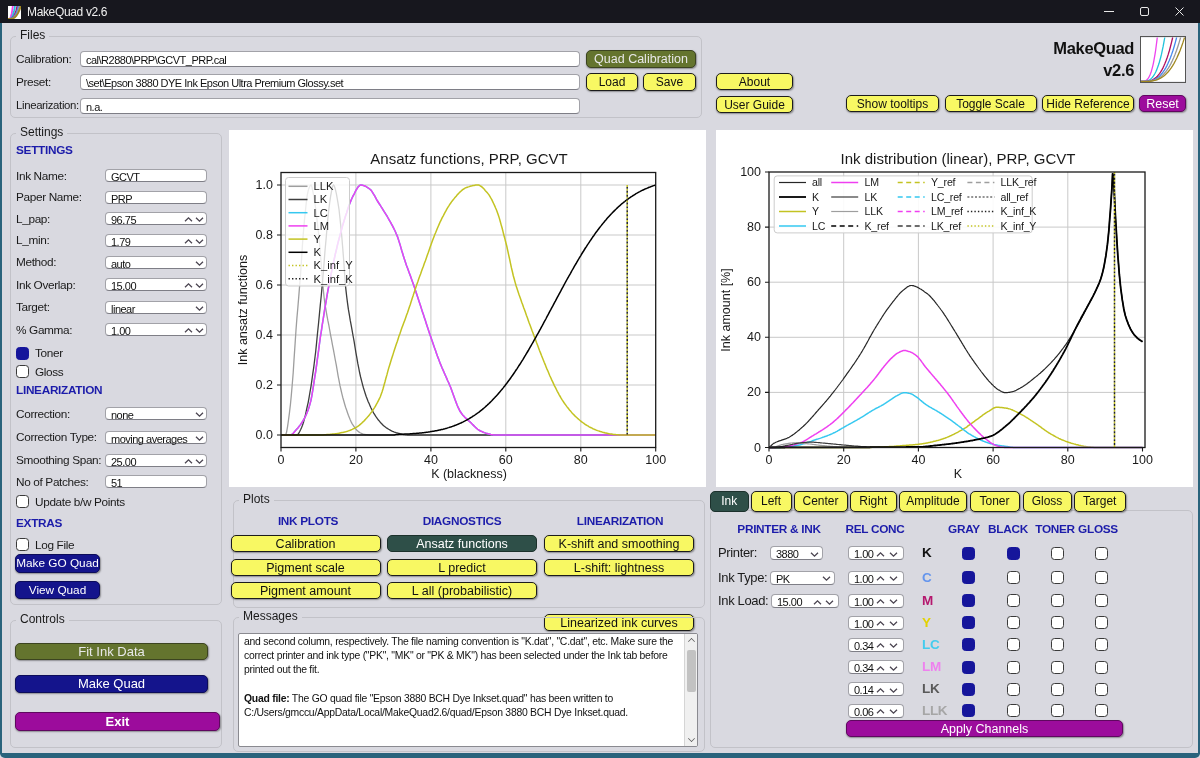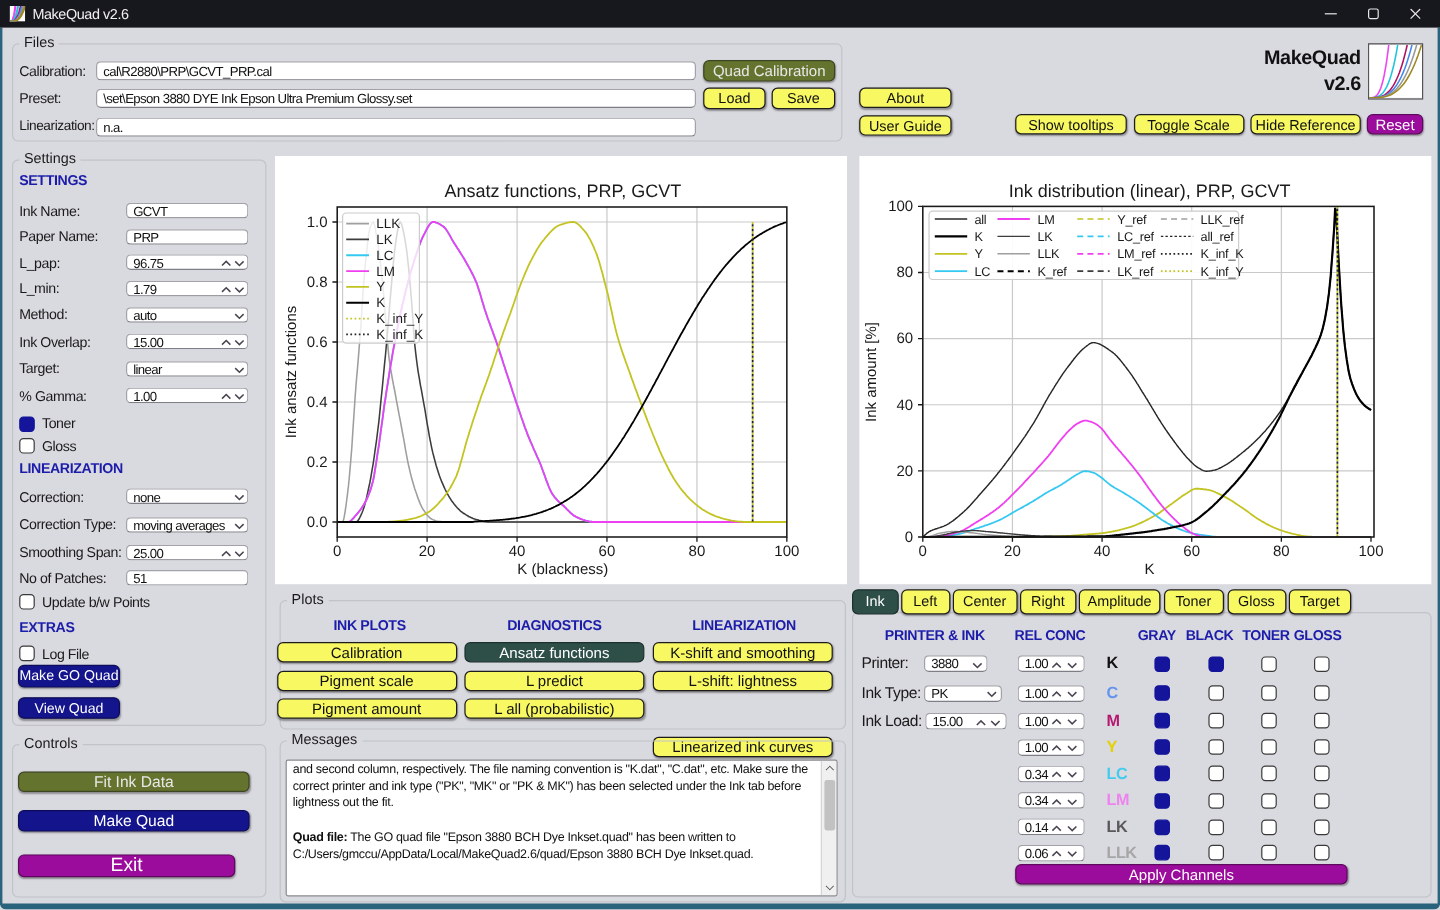--- a/index.html
+++ b/index.html
@@ -176,21 +176,21 @@
 <div class="lb" style="left:35px;top:493.5px;font-size:11.8px;color:#1a1a1a;">Update b/w Points</div>
 <div class="hdr" style="left:16px;top:516px;font-size:11.8px;">EXTRAS</div>
 <div class="cb" style="left:16px;top:538.0px;"></div>
 <div class="lb" style="left:35px;top:536.5px;font-size:11.8px;color:#1a1a1a;">Log File</div>
 <div class="btn nvy" style="left:15px;top:554px;width:85px;height:18.5px;line-height:17.5px;font-size:11.8px;color:#fff;">Make GO Quad</div>
 <div class="btn nvy" style="left:15px;top:581px;width:85px;height:18px;line-height:17px;font-size:11.8px;color:#fff;">View Quad</div>
 <div class="grp" style="left:10px;top:620px;width:212px;height:128px;"></div>
 <div class="grplb" style="left:16px;top:612px;">Controls</div>
 <div class="btn olv" style="left:15px;top:643px;width:193px;height:17px;line-height:16px;font-size:13px;color:#e8e8e8;">Fit Ink Data</div>
 <div class="btn nvy" style="left:15px;top:675px;width:193px;height:17.5px;line-height:16.5px;font-size:13px;color:#fff;">Make Quad</div>
-<div class="btn ppl" style="left:15px;top:712px;width:181px;height:19px;line-height:18px;font-size:16px;color:#fff;">Exit</div>
+<div class="btn ppl" style="left:15px;top:712px;width:205px;height:19px;line-height:18px;font-size:13px;color:#fff;font-weight:bold;">Exit</div>
 <div style="position:absolute;left:229px;top:130px;width:477px;height:357px;"><svg width="477" height="357" viewBox="0 0 477 357" font-family="Liberation Sans, sans-serif">
       <rect x="0" y="0" width="477" height="357" fill="#ffffff"></rect>
       <path d="M126.9 42.5V317.5M201.9 42.5V317.5M276.8 42.5V317.5M351.8 42.5V317.5M52.0 305.0H426.7M52.0 255.0H426.7M52.0 205.0H426.7M52.0 155.0H426.7M52.0 105.0H426.7M52.0 55.0H426.7" stroke="#c9c9c9" stroke-width="1" fill="none"></path>
       <path d="M52.0 305.0L52.9 305.0L53.9 305.0L54.8 305.0L55.7 305.0L56.7 304.9L57.6 302.0L58.6 296.3L59.5 290.0L60.4 283.1L61.4 274.8L62.3 265.4L63.2 255.0L64.2 242.7L65.1 228.4L66.1 213.6L67.0 200.0L67.9 188.1L68.9 177.0L69.8 166.1L70.7 154.8L71.7 142.3L72.6 128.3L73.5 114.1L74.5 101.1L75.4 90.6L76.4 81.2L77.3 72.6L78.2 65.4L79.2 60.6L80.1 57.9L81.0 55.8L82.0 55.0L82.9 56.7L83.8 61.0L84.8 66.6L85.7 72.5L86.7 78.7L87.6 86.0L88.5 94.1L89.5 102.8L90.4 111.9L91.3 122.7L92.3 134.9L93.2 147.3L94.2 158.6L95.1 167.5L96.0 174.3L97.0 180.1L97.9 185.3L98.8 190.2L99.8 195.0L100.7 200.0L101.6 205.1L102.6 210.2L103.5 215.2L104.5 220.1L105.4 225.0L106.3 230.0L107.3 235.1L108.2 240.4L109.1 245.8L110.1 250.9L111.0 255.7L112.0 260.0L112.9 263.9L113.8 267.5L114.8 271.0L115.7 274.2L116.6 277.2L117.6 280.0L118.5 282.7L119.4 285.3L120.4 287.8L121.3 290.1L122.3 292.1L123.2 293.8L124.1 295.2L125.1 296.6L126.0 297.9L126.9 299.1L127.9 300.2L128.8 301.1L129.8 301.9L130.7 302.5L131.6 303.0L132.6 303.4L133.5 303.8L134.4 304.1L135.4 304.3L136.3 304.5L137.2 304.6L138.2 304.7L139.1 304.9L140.1 304.9L141.0 305.0L141.9 305.0L142.9 305.0L143.8 305.0L144.7 305.0L145.7 305.0L146.6 305.0L147.5 305.0L148.5 305.0L149.4 305.0L150.4 305.0L151.3 305.0L152.2 305.0L153.2 305.0L154.1 305.0L155.0 305.0L156.0 305.0L156.9 305.0L157.9 305.0L158.8 305.0L159.7 305.0L160.7 305.0L161.6 305.0L162.5 305.0L163.5 305.0L164.4 305.0L165.3 305.0L166.3 305.0L167.2 305.0L168.2 305.0L169.1 305.0L170.0 305.0L171.0 305.0L171.9 305.0L172.8 305.0L173.8 305.0L174.7 305.0L175.7 305.0L176.6 305.0L177.5 305.0L178.5 305.0L179.4 305.0L180.3 305.0L181.3 305.0L182.2 305.0L183.1 305.0L184.1 305.0L185.0 305.0L186.0 305.0L186.9 305.0L187.8 305.0L188.8 305.0L189.7 305.0L190.6 305.0L191.6 305.0L192.5 305.0L193.4 305.0L194.4 305.0L195.3 305.0L196.3 305.0L197.2 305.0L198.1 305.0L199.1 305.0L200.0 305.0L200.9 305.0L201.9 305.0L202.8 305.0L203.8 305.0L204.7 305.0L205.6 305.0L206.6 305.0L207.5 305.0L208.4 305.0L209.4 305.0L210.3 305.0L211.2 305.0L212.2 305.0L213.1 305.0L214.1 305.0L215.0 305.0L215.9 305.0L216.9 305.0L217.8 305.0L218.7 305.0L219.7 305.0L220.6 305.0L221.6 305.0L222.5 305.0L223.4 305.0L224.4 305.0L225.3 305.0L226.2 305.0L227.2 305.0L228.1 305.0L229.0 305.0L230.0 305.0L230.9 305.0L231.9 305.0L232.8 305.0L233.7 305.0L234.7 305.0L235.6 305.0L236.5 305.0L237.5 305.0L238.4 305.0L239.3 305.0L240.3 305.0L241.2 305.0L242.2 305.0L243.1 305.0L244.0 305.0L245.0 305.0L245.9 305.0L246.8 305.0L247.8 305.0L248.7 305.0L249.7 305.0L250.6 305.0L251.5 305.0L252.5 305.0L253.4 305.0L254.3 305.0L255.3 305.0L256.2 305.0L257.1 305.0L258.1 305.0L259.0 305.0L260.0 305.0L260.9 305.0L261.8 305.0L262.8 305.0L263.7 305.0L264.6 305.0L265.6 305.0L266.5 305.0L267.5 305.0L268.4 305.0L269.3 305.0L270.3 305.0L271.2 305.0L272.1 305.0L273.1 305.0L274.0 305.0L274.9 305.0L275.9 305.0L276.8 305.0L277.8 305.0L278.7 305.0L279.6 305.0L280.6 305.0L281.5 305.0L282.4 305.0L283.4 305.0L284.3 305.0L285.3 305.0L286.2 305.0L287.1 305.0L288.1 305.0L289.0 305.0L289.9 305.0L290.9 305.0L291.8 305.0L292.7 305.0L293.7 305.0L294.6 305.0L295.6 305.0L296.5 305.0L297.4 305.0L298.4 305.0L299.3 305.0L300.2 305.0L301.2 305.0L302.1 305.0L303.0 305.0L304.0 305.0L304.9 305.0L305.9 305.0L306.8 305.0L307.7 305.0L308.7 305.0L309.6 305.0L310.5 305.0L311.5 305.0L312.4 305.0L313.4 305.0L314.3 305.0L315.2 305.0L316.2 305.0L317.1 305.0L318.0 305.0L319.0 305.0L319.9 305.0L320.8 305.0L321.8 305.0L322.7 305.0L323.7 305.0L324.6 305.0L325.5 305.0L326.5 305.0L327.4 305.0L328.3 305.0L329.3 305.0L330.2 305.0L331.2 305.0L332.1 305.0L333.0 305.0L334.0 305.0L334.9 305.0L335.8 305.0L336.8 305.0L337.7 305.0L338.6 305.0L339.6 305.0L340.5 305.0L341.5 305.0L342.4 305.0L343.3 305.0L344.3 305.0L345.2 305.0L346.1 305.0L347.1 305.0L348.0 305.0L348.9 305.0L349.9 305.0L350.8 305.0L351.8 305.0L352.7 305.0L353.6 305.0L354.6 305.0L355.5 305.0L356.4 305.0L357.4 305.0L358.3 305.0L359.3 305.0L360.2 305.0L361.1 305.0L362.1 305.0L363.0 305.0L363.9 305.0L364.9 305.0L365.8 305.0L366.7 305.0L367.7 305.0L368.6 305.0L369.6 305.0L370.5 305.0L371.4 305.0L372.4 305.0L373.3 305.0L374.2 305.0L375.2 305.0L376.1 305.0L377.1 305.0L378.0 305.0L378.9 305.0L379.9 305.0L380.8 305.0L381.7 305.0L382.7 305.0L383.6 305.0L384.5 305.0L385.5 305.0L386.4 305.0L387.4 305.0L388.3 305.0L389.2 305.0L390.2 305.0L391.1 305.0L392.0 305.0L393.0 305.0L393.9 305.0L394.9 305.0L395.8 305.0L396.7 305.0L397.7 305.0L398.6 305.0L399.5 305.0L400.5 305.0L401.4 305.0L402.3 305.0L403.3 305.0L404.2 305.0L405.2 305.0L406.1 305.0L407.0 305.0L408.0 305.0L408.9 305.0L409.8 305.0L410.8 305.0L411.7 305.0L412.6 305.0L413.6 305.0L414.5 305.0L415.5 305.0L416.4 305.0L417.3 305.0L418.3 305.0L419.2 305.0L420.1 305.0L421.1 305.0L422.0 305.0L423.0 305.0L423.9 305.0L424.8 305.0L425.8 305.0L426.7 305.0" stroke="#9e9e9e" stroke-width="1.3" fill="none"></path>
       <path d="M52.0 305.0L52.9 305.0L53.9 305.0L54.8 305.0L55.7 305.0L56.7 305.0L57.6 305.0L58.6 305.0L59.5 305.0L60.4 305.0L61.4 305.0L62.3 305.0L63.2 305.0L64.2 305.0L65.1 305.0L66.1 305.0L67.0 305.0L67.9 305.0L68.9 304.4L69.8 303.2L70.7 301.5L71.7 299.5L72.6 297.5L73.5 295.2L74.5 292.3L75.4 288.9L76.4 285.1L77.3 281.0L78.2 276.7L79.2 272.3L80.1 267.4L81.0 262.0L82.0 256.3L82.9 250.1L83.8 243.6L84.8 236.8L85.7 229.5L86.7 221.5L87.6 212.6L88.5 203.3L89.5 193.8L90.4 184.4L91.3 174.9L92.3 165.2L93.2 155.0L94.2 144.0L95.1 132.4L96.0 120.8L97.0 110.0L97.9 99.5L98.8 89.1L99.8 79.8L100.7 72.5L101.6 66.4L102.6 60.8L103.5 56.6L104.5 55.0L105.4 56.1L106.3 59.1L107.3 63.4L108.2 68.3L109.1 73.6L110.1 80.2L111.0 88.6L112.0 98.1L112.9 108.0L113.8 118.9L114.8 131.9L115.7 145.1L116.6 156.9L117.6 165.7L118.5 172.9L119.4 179.4L120.4 185.2L121.3 190.7L122.3 195.8L123.2 200.9L124.1 206.0L125.1 211.4L126.0 217.0L126.9 222.6L127.9 228.1L128.8 233.4L129.8 238.4L130.7 243.0L131.6 247.0L132.6 250.8L133.5 254.3L134.4 257.7L135.4 260.9L136.3 263.8L137.2 266.5L138.2 269.1L139.1 271.4L140.1 273.6L141.0 275.7L141.9 277.7L142.9 279.6L143.8 281.4L144.7 283.1L145.7 284.7L146.6 286.1L147.5 287.5L148.5 288.8L149.4 290.0L150.4 291.2L151.3 292.3L152.2 293.3L153.2 294.3L154.1 295.2L155.0 296.1L156.0 296.8L156.9 297.5L157.9 298.1L158.8 298.7L159.7 299.3L160.7 299.8L161.6 300.4L162.5 300.8L163.5 301.3L164.4 301.7L165.3 302.1L166.3 302.4L167.2 302.7L168.2 303.0L169.1 303.2L170.0 303.5L171.0 303.7L171.9 304.0L172.8 304.2L173.8 304.4L174.7 304.5L175.7 304.7L176.6 304.8L177.5 304.9L178.5 305.0L179.4 305.0L180.3 305.0L181.3 305.0L182.2 305.0L183.1 305.0L184.1 305.0L185.0 305.0L186.0 305.0L186.9 305.0L187.8 305.0L188.8 305.0L189.7 305.0L190.6 305.0L191.6 305.0L192.5 305.0L193.4 305.0L194.4 305.0L195.3 305.0L196.3 305.0L197.2 305.0L198.1 305.0L199.1 305.0L200.0 305.0L200.9 305.0L201.9 305.0L202.8 305.0L203.8 305.0L204.7 305.0L205.6 305.0L206.6 305.0L207.5 305.0L208.4 305.0L209.4 305.0L210.3 305.0L211.2 305.0L212.2 305.0L213.1 305.0L214.1 305.0L215.0 305.0L215.9 305.0L216.9 305.0L217.8 305.0L218.7 305.0L219.7 305.0L220.6 305.0L221.6 305.0L222.5 305.0L223.4 305.0L224.4 305.0L225.3 305.0L226.2 305.0L227.2 305.0L228.1 305.0L229.0 305.0L230.0 305.0L230.9 305.0L231.9 305.0L232.8 305.0L233.7 305.0L234.7 305.0L235.6 305.0L236.5 305.0L237.5 305.0L238.4 305.0L239.3 305.0L240.3 305.0L241.2 305.0L242.2 305.0L243.1 305.0L244.0 305.0L245.0 305.0L245.9 305.0L246.8 305.0L247.8 305.0L248.7 305.0L249.7 305.0L250.6 305.0L251.5 305.0L252.5 305.0L253.4 305.0L254.3 305.0L255.3 305.0L256.2 305.0L257.1 305.0L258.1 305.0L259.0 305.0L260.0 305.0L260.9 305.0L261.8 305.0L262.8 305.0L263.7 305.0L264.6 305.0L265.6 305.0L266.5 305.0L267.5 305.0L268.4 305.0L269.3 305.0L270.3 305.0L271.2 305.0L272.1 305.0L273.1 305.0L274.0 305.0L274.9 305.0L275.9 305.0L276.8 305.0L277.8 305.0L278.7 305.0L279.6 305.0L280.6 305.0L281.5 305.0L282.4 305.0L283.4 305.0L284.3 305.0L285.3 305.0L286.2 305.0L287.1 305.0L288.1 305.0L289.0 305.0L289.9 305.0L290.9 305.0L291.8 305.0L292.7 305.0L293.7 305.0L294.6 305.0L295.6 305.0L296.5 305.0L297.4 305.0L298.4 305.0L299.3 305.0L300.2 305.0L301.2 305.0L302.1 305.0L303.0 305.0L304.0 305.0L304.9 305.0L305.9 305.0L306.8 305.0L307.7 305.0L308.7 305.0L309.6 305.0L310.5 305.0L311.5 305.0L312.4 305.0L313.4 305.0L314.3 305.0L315.2 305.0L316.2 305.0L317.1 305.0L318.0 305.0L319.0 305.0L319.9 305.0L320.8 305.0L321.8 305.0L322.7 305.0L323.7 305.0L324.6 305.0L325.5 305.0L326.5 305.0L327.4 305.0L328.3 305.0L329.3 305.0L330.2 305.0L331.2 305.0L332.1 305.0L333.0 305.0L334.0 305.0L334.9 305.0L335.8 305.0L336.8 305.0L337.7 305.0L338.6 305.0L339.6 305.0L340.5 305.0L341.5 305.0L342.4 305.0L343.3 305.0L344.3 305.0L345.2 305.0L346.1 305.0L347.1 305.0L348.0 305.0L348.9 305.0L349.9 305.0L350.8 305.0L351.8 305.0L352.7 305.0L353.6 305.0L354.6 305.0L355.5 305.0L356.4 305.0L357.4 305.0L358.3 305.0L359.3 305.0L360.2 305.0L361.1 305.0L362.1 305.0L363.0 305.0L363.9 305.0L364.9 305.0L365.8 305.0L366.7 305.0L367.7 305.0L368.6 305.0L369.6 305.0L370.5 305.0L371.4 305.0L372.4 305.0L373.3 305.0L374.2 305.0L375.2 305.0L376.1 305.0L377.1 305.0L378.0 305.0L378.9 305.0L379.9 305.0L380.8 305.0L381.7 305.0L382.7 305.0L383.6 305.0L384.5 305.0L385.5 305.0L386.4 305.0L387.4 305.0L388.3 305.0L389.2 305.0L390.2 305.0L391.1 305.0L392.0 305.0L393.0 305.0L393.9 305.0L394.9 305.0L395.8 305.0L396.7 305.0L397.7 305.0L398.6 305.0L399.5 305.0L400.5 305.0L401.4 305.0L402.3 305.0L403.3 305.0L404.2 305.0L405.2 305.0L406.1 305.0L407.0 305.0L408.0 305.0L408.9 305.0L409.8 305.0L410.8 305.0L411.7 305.0L412.6 305.0L413.6 305.0L414.5 305.0L415.5 305.0L416.4 305.0L417.3 305.0L418.3 305.0L419.2 305.0L420.1 305.0L421.1 305.0L422.0 305.0L423.0 305.0L423.9 305.0L424.8 305.0L425.8 305.0L426.7 305.0" stroke="#3d3d3d" stroke-width="1.3" fill="none"></path>
       <path d="M52.0 305.0L52.9 305.0L53.9 305.0L54.8 305.0L55.7 305.0L56.7 305.0L57.6 305.0L58.6 305.0L59.5 305.0L60.4 305.0L61.4 305.0L62.3 304.8L63.2 304.1L64.2 303.2L65.1 302.2L66.1 301.1L67.0 300.0L67.9 299.0L68.9 297.9L69.8 296.8L70.7 295.6L71.7 294.4L72.6 293.0L73.5 291.6L74.5 290.0L75.4 288.3L76.4 286.5L77.3 284.5L78.2 282.2L79.2 279.7L80.1 277.0L81.0 273.9L82.0 270.2L82.9 265.4L83.8 259.8L84.8 253.7L85.7 247.4L86.7 241.3L87.6 234.9L88.5 228.1L89.5 221.1L90.4 214.2L91.3 207.5L92.3 201.3L93.2 195.1L94.2 189.1L95.1 183.2L96.0 177.4L97.0 171.8L97.9 166.4L98.8 161.2L99.8 156.1L100.7 151.2L101.6 146.3L102.6 141.6L103.5 137.0L104.5 132.6L105.4 128.3L106.3 124.1L107.3 120.1L108.2 116.2L109.1 112.4L110.1 108.7L111.0 105.1L112.0 101.6L112.9 98.2L113.8 94.9L114.8 91.8L115.7 88.8L116.6 85.8L117.6 82.9L118.5 80.0L119.4 77.3L120.4 74.6L121.3 72.1L122.3 69.8L123.2 67.7L124.1 65.9L125.1 64.1L126.0 62.2L126.9 60.4L127.9 58.8L128.8 57.3L129.8 56.2L130.7 55.4L131.6 55.0L132.6 55.0L133.5 55.2L134.4 55.5L135.4 55.8L136.3 56.2L137.2 56.7L138.2 57.3L139.1 57.9L140.1 58.5L141.0 59.2L141.9 60.1L142.9 61.4L143.8 62.8L144.7 64.3L145.7 65.9L146.6 67.6L147.5 69.3L148.5 71.0L149.4 72.5L150.4 74.0L151.3 75.4L152.2 76.9L153.2 78.3L154.1 79.8L155.0 81.3L156.0 82.8L156.9 84.3L157.9 85.9L158.8 87.5L159.7 89.1L160.7 90.8L161.6 92.4L162.5 94.1L163.5 95.9L164.4 97.7L165.3 99.5L166.3 101.5L167.2 103.7L168.2 105.9L169.1 108.5L170.0 111.4L171.0 114.4L171.9 117.6L172.8 120.8L173.8 124.0L174.7 127.1L175.7 130.0L176.6 132.7L177.5 135.4L178.5 138.0L179.4 140.5L180.3 143.1L181.3 145.6L182.2 148.2L183.1 150.7L184.1 153.4L185.0 156.1L186.0 158.9L186.9 161.7L187.8 164.5L188.8 167.4L189.7 170.2L190.6 173.1L191.6 176.0L192.5 178.9L193.4 181.7L194.4 184.6L195.3 187.4L196.3 190.3L197.2 193.2L198.1 196.0L199.1 198.9L200.0 201.7L200.9 204.5L201.9 207.2L202.8 209.9L203.8 212.7L204.7 215.4L205.6 218.1L206.6 220.8L207.5 223.5L208.4 226.1L209.4 228.6L210.3 231.1L211.2 233.4L212.2 235.7L213.1 238.0L214.1 240.1L215.0 242.3L215.9 244.4L216.9 246.5L217.8 248.6L218.7 250.7L219.7 252.8L220.6 255.0L221.6 257.3L222.5 259.8L223.4 262.3L224.4 264.9L225.3 267.5L226.2 270.1L227.2 272.6L228.1 275.0L229.0 277.2L230.0 279.2L230.9 281.0L231.9 282.5L232.8 283.8L233.7 284.9L234.7 286.0L235.6 287.0L236.5 287.9L237.5 288.8L238.4 289.6L239.3 290.5L240.3 291.3L241.2 292.1L242.2 293.0L243.1 294.0L244.0 294.9L245.0 295.9L245.9 296.8L246.8 297.7L247.8 298.5L248.7 299.3L249.7 299.9L250.6 300.5L251.5 301.0L252.5 301.4L253.4 301.8L254.3 302.2L255.3 302.6L256.2 302.9L257.1 303.2L258.1 303.5L259.0 303.8L260.0 304.0L260.9 304.2L261.8 304.5L262.8 304.7L263.7 304.8L264.6 305.0L265.6 305.0L266.5 305.0L267.5 305.0L268.4 305.0L269.3 305.0L270.3 305.0L271.2 305.0L272.1 305.0L273.1 305.0L274.0 305.0L274.9 305.0L275.9 305.0L276.8 305.0L277.8 305.0L278.7 305.0L279.6 305.0L280.6 305.0L281.5 305.0L282.4 305.0L283.4 305.0L284.3 305.0L285.3 305.0L286.2 305.0L287.1 305.0L288.1 305.0L289.0 305.0L289.9 305.0L290.9 305.0L291.8 305.0L292.7 305.0L293.7 305.0L294.6 305.0L295.6 305.0L296.5 305.0L297.4 305.0L298.4 305.0L299.3 305.0L300.2 305.0L301.2 305.0L302.1 305.0L303.0 305.0L304.0 305.0L304.9 305.0L305.9 305.0L306.8 305.0L307.7 305.0L308.7 305.0L309.6 305.0L310.5 305.0L311.5 305.0L312.4 305.0L313.4 305.0L314.3 305.0L315.2 305.0L316.2 305.0L317.1 305.0L318.0 305.0L319.0 305.0L319.9 305.0L320.8 305.0L321.8 305.0L322.7 305.0L323.7 305.0L324.6 305.0L325.5 305.0L326.5 305.0L327.4 305.0L328.3 305.0L329.3 305.0L330.2 305.0L331.2 305.0L332.1 305.0L333.0 305.0L334.0 305.0L334.9 305.0L335.8 305.0L336.8 305.0L337.7 305.0L338.6 305.0L339.6 305.0L340.5 305.0L341.5 305.0L342.4 305.0L343.3 305.0L344.3 305.0L345.2 305.0L346.1 305.0L347.1 305.0L348.0 305.0L348.9 305.0L349.9 305.0L350.8 305.0L351.8 305.0L352.7 305.0L353.6 305.0L354.6 305.0L355.5 305.0L356.4 305.0L357.4 305.0L358.3 305.0L359.3 305.0L360.2 305.0L361.1 305.0L362.1 305.0L363.0 305.0L363.9 305.0L364.9 305.0L365.8 305.0L366.7 305.0L367.7 305.0L368.6 305.0L369.6 305.0L370.5 305.0L371.4 305.0L372.4 305.0L373.3 305.0L374.2 305.0L375.2 305.0L376.1 305.0L377.1 305.0L378.0 305.0L378.9 305.0L379.9 305.0L380.8 305.0L381.7 305.0L382.7 305.0L383.6 305.0L384.5 305.0L385.5 305.0L386.4 305.0L387.4 305.0L388.3 305.0L389.2 305.0L390.2 305.0L391.1 305.0L392.0 305.0L393.0 305.0L393.9 305.0L394.9 305.0L395.8 305.0L396.7 305.0L397.7 305.0L398.6 305.0L399.5 305.0L400.5 305.0L401.4 305.0L402.3 305.0L403.3 305.0L404.2 305.0L405.2 305.0L406.1 305.0L407.0 305.0L408.0 305.0L408.9 305.0L409.8 305.0L410.8 305.0L411.7 305.0L412.6 305.0L413.6 305.0L414.5 305.0L415.5 305.0L416.4 305.0L417.3 305.0L418.3 305.0L419.2 305.0L420.1 305.0L421.1 305.0L422.0 305.0L423.0 305.0L423.9 305.0L424.8 305.0L425.8 305.0L426.7 305.0" stroke="#35c8f0" stroke-width="1.5" fill="none"></path>
       <path d="M52.0 305.0L52.9 305.0L53.9 305.0L54.8 305.0L55.7 305.0L56.7 305.0L57.6 305.0L58.6 305.0L59.5 305.0L60.4 305.0L61.4 305.0L62.3 304.8L63.2 304.1L64.2 303.2L65.1 302.2L66.1 301.1L67.0 300.0L67.9 299.0L68.9 297.9L69.8 296.8L70.7 295.6L71.7 294.4L72.6 293.0L73.5 291.6L74.5 290.0L75.4 288.3L76.4 286.5L77.3 284.5L78.2 282.2L79.2 279.7L80.1 277.0L81.0 273.9L82.0 270.2L82.9 265.4L83.8 259.8L84.8 253.7L85.7 247.4L86.7 241.3L87.6 234.9L88.5 228.1L89.5 221.1L90.4 214.2L91.3 207.5L92.3 201.3L93.2 195.1L94.2 189.1L95.1 183.2L96.0 177.4L97.0 171.8L97.9 166.4L98.8 161.2L99.8 156.1L100.7 151.2L101.6 146.3L102.6 141.6L103.5 137.0L104.5 132.6L105.4 128.3L106.3 124.1L107.3 120.1L108.2 116.2L109.1 112.4L110.1 108.7L111.0 105.1L112.0 101.6L112.9 98.2L113.8 94.9L114.8 91.8L115.7 88.8L116.6 85.8L117.6 82.9L118.5 80.0L119.4 77.3L120.4 74.6L121.3 72.1L122.3 69.8L123.2 67.7L124.1 65.9L125.1 64.1L126.0 62.2L126.9 60.4L127.9 58.8L128.8 57.3L129.8 56.2L130.7 55.4L131.6 55.0L132.6 55.0L133.5 55.2L134.4 55.5L135.4 55.8L136.3 56.2L137.2 56.7L138.2 57.3L139.1 57.9L140.1 58.5L141.0 59.2L141.9 60.1L142.9 61.4L143.8 62.8L144.7 64.3L145.7 65.9L146.6 67.6L147.5 69.3L148.5 71.0L149.4 72.5L150.4 74.0L151.3 75.4L152.2 76.9L153.2 78.3L154.1 79.8L155.0 81.3L156.0 82.8L156.9 84.3L157.9 85.9L158.8 87.5L159.7 89.1L160.7 90.8L161.6 92.4L162.5 94.1L163.5 95.9L164.4 97.7L165.3 99.5L166.3 101.5L167.2 103.7L168.2 105.9L169.1 108.5L170.0 111.4L171.0 114.4L171.9 117.6L172.8 120.8L173.8 124.0L174.7 127.1L175.7 130.0L176.6 132.7L177.5 135.4L178.5 138.0L179.4 140.5L180.3 143.1L181.3 145.6L182.2 148.2L183.1 150.7L184.1 153.4L185.0 156.1L186.0 158.9L186.9 161.7L187.8 164.5L188.8 167.4L189.7 170.2L190.6 173.1L191.6 176.0L192.5 178.9L193.4 181.7L194.4 184.6L195.3 187.4L196.3 190.3L197.2 193.2L198.1 196.0L199.1 198.9L200.0 201.7L200.9 204.5L201.9 207.2L202.8 209.9L203.8 212.7L204.7 215.4L205.6 218.1L206.6 220.8L207.5 223.5L208.4 226.1L209.4 228.6L210.3 231.1L211.2 233.4L212.2 235.7L213.1 238.0L214.1 240.1L215.0 242.3L215.9 244.4L216.9 246.5L217.8 248.6L218.7 250.7L219.7 252.8L220.6 255.0L221.6 257.3L222.5 259.8L223.4 262.3L224.4 264.9L225.3 267.5L226.2 270.1L227.2 272.6L228.1 275.0L229.0 277.2L230.0 279.2L230.9 281.0L231.9 282.5L232.8 283.8L233.7 284.9L234.7 286.0L235.6 287.0L236.5 287.9L237.5 288.8L238.4 289.6L239.3 290.5L240.3 291.3L241.2 292.1L242.2 293.0L243.1 294.0L244.0 294.9L245.0 295.9L245.9 296.8L246.8 297.7L247.8 298.5L248.7 299.3L249.7 299.9L250.6 300.5L251.5 301.0L252.5 301.4L253.4 301.8L254.3 302.2L255.3 302.6L256.2 302.9L257.1 303.2L258.1 303.5L259.0 303.8L260.0 304.0L260.9 304.2L261.8 304.5L262.8 304.7L263.7 304.8L264.6 305.0L265.6 305.0L266.5 305.0L267.5 305.0L268.4 305.0L269.3 305.0L270.3 305.0L271.2 305.0L272.1 305.0L273.1 305.0L274.0 305.0L274.9 305.0L275.9 305.0L276.8 305.0L277.8 305.0L278.7 305.0L279.6 305.0L280.6 305.0L281.5 305.0L282.4 305.0L283.4 305.0L284.3 305.0L285.3 305.0L286.2 305.0L287.1 305.0L288.1 305.0L289.0 305.0L289.9 305.0L290.9 305.0L291.8 305.0L292.7 305.0L293.7 305.0L294.6 305.0L295.6 305.0L296.5 305.0L297.4 305.0L298.4 305.0L299.3 305.0L300.2 305.0L301.2 305.0L302.1 305.0L303.0 305.0L304.0 305.0L304.9 305.0L305.9 305.0L306.8 305.0L307.7 305.0L308.7 305.0L309.6 305.0L310.5 305.0L311.5 305.0L312.4 305.0L313.4 305.0L314.3 305.0L315.2 305.0L316.2 305.0L317.1 305.0L318.0 305.0L319.0 305.0L319.9 305.0L320.8 305.0L321.8 305.0L322.7 305.0L323.7 305.0L324.6 305.0L325.5 305.0L326.5 305.0L327.4 305.0L328.3 305.0L329.3 305.0L330.2 305.0L331.2 305.0L332.1 305.0L333.0 305.0L334.0 305.0L334.9 305.0L335.8 305.0L336.8 305.0L337.7 305.0L338.6 305.0L339.6 305.0L340.5 305.0L341.5 305.0L342.4 305.0L343.3 305.0L344.3 305.0L345.2 305.0L346.1 305.0L347.1 305.0L348.0 305.0L348.9 305.0L349.9 305.0L350.8 305.0L351.8 305.0L352.7 305.0L353.6 305.0L354.6 305.0L355.5 305.0L356.4 305.0L357.4 305.0L358.3 305.0L359.3 305.0L360.2 305.0L361.1 305.0L362.1 305.0L363.0 305.0L363.9 305.0L364.9 305.0L365.8 305.0L366.7 305.0L367.7 305.0L368.6 305.0L369.6 305.0L370.5 305.0L371.4 305.0L372.4 305.0L373.3 305.0L374.2 305.0L375.2 305.0L376.1 305.0L377.1 305.0L378.0 305.0L378.9 305.0L379.9 305.0L380.8 305.0L381.7 305.0L382.7 305.0L383.6 305.0L384.5 305.0L385.5 305.0L386.4 305.0L387.4 305.0L388.3 305.0L389.2 305.0L390.2 305.0L391.1 305.0L392.0 305.0L393.0 305.0L393.9 305.0L394.9 305.0L395.8 305.0L396.7 305.0L397.7 305.0L398.6 305.0L399.5 305.0L400.5 305.0L401.4 305.0L402.3 305.0L403.3 305.0L404.2 305.0L405.2 305.0L406.1 305.0L407.0 305.0L408.0 305.0L408.9 305.0L409.8 305.0L410.8 305.0L411.7 305.0L412.6 305.0L413.6 305.0L414.5 305.0L415.5 305.0L416.4 305.0L417.3 305.0L418.3 305.0L419.2 305.0L420.1 305.0L421.1 305.0L422.0 305.0L423.0 305.0L423.9 305.0L424.8 305.0L425.8 305.0L426.7 305.0" stroke="#ef3ff0" stroke-width="1.5" fill="none"></path>
       <path d="M52.0 305.0L52.9 305.0L53.9 305.0L54.8 305.0L55.7 305.0L56.7 305.0L57.6 305.0L58.6 305.0L59.5 305.0L60.4 305.0L61.4 305.0L62.3 305.0L63.2 305.0L64.2 305.0L65.1 305.0L66.1 305.0L67.0 305.0L67.9 305.0L68.9 305.0L69.8 305.0L70.7 305.0L71.7 305.0L72.6 305.0L73.5 305.0L74.5 305.0L75.4 305.0L76.4 305.0L77.3 305.0L78.2 305.0L79.2 305.0L80.1 305.0L81.0 305.0L82.0 305.0L82.9 305.0L83.8 305.0L84.8 305.0L85.7 305.0L86.7 305.0L87.6 305.0L88.5 305.0L89.5 305.0L90.4 305.0L91.3 305.0L92.3 305.0L93.2 304.9L94.2 304.9L95.1 304.8L96.0 304.8L97.0 304.7L97.9 304.6L98.8 304.5L99.8 304.5L100.7 304.4L101.6 304.3L102.6 304.2L103.5 304.1L104.5 304.0L105.4 303.9L106.3 303.8L107.3 303.7L108.2 303.5L109.1 303.4L110.1 303.2L111.0 303.0L112.0 302.8L112.9 302.6L113.8 302.4L114.8 302.2L115.7 302.0L116.6 301.8L117.6 301.5L118.5 301.2L119.4 300.9L120.4 300.5L121.3 300.2L122.3 299.8L123.2 299.4L124.1 298.9L125.1 298.5L126.0 298.0L126.9 297.5L127.9 296.9L128.8 296.3L129.8 295.7L130.7 294.9L131.6 294.1L132.6 293.3L133.5 292.4L134.4 291.5L135.4 290.6L136.3 289.6L137.2 288.5L138.2 287.5L139.1 286.4L140.1 285.3L141.0 284.1L141.9 282.9L142.9 281.6L143.8 280.3L144.7 278.9L145.7 277.4L146.6 275.8L147.5 274.2L148.5 272.4L149.4 270.6L150.4 268.7L151.3 266.7L152.2 264.3L153.2 261.5L154.1 258.5L155.0 255.2L156.0 251.8L156.9 248.3L157.9 244.9L158.8 241.4L159.7 238.1L160.7 235.0L161.6 232.0L162.5 229.0L163.5 226.1L164.4 223.1L165.3 220.2L166.3 217.3L167.2 214.5L168.2 211.7L169.1 208.9L170.0 206.1L171.0 203.4L171.9 200.7L172.8 198.1L173.8 195.5L174.7 193.0L175.7 190.4L176.6 187.9L177.5 185.3L178.5 182.7L179.4 180.0L180.3 177.2L181.3 174.4L182.2 171.6L183.1 168.7L184.1 165.8L185.0 162.9L186.0 160.0L186.9 157.2L187.8 154.5L188.8 151.8L189.7 149.1L190.6 146.5L191.6 143.9L192.5 141.3L193.4 138.8L194.4 136.2L195.3 133.6L196.3 131.0L197.2 128.4L198.1 125.8L199.1 123.1L200.0 120.4L200.9 117.7L201.9 115.0L202.8 112.4L203.8 109.8L204.7 107.4L205.6 105.0L206.6 102.7L207.5 100.4L208.4 98.2L209.4 96.0L210.3 93.9L211.2 91.8L212.2 89.8L213.1 87.9L214.1 86.1L215.0 84.3L215.9 82.6L216.9 80.9L217.8 79.2L218.7 77.6L219.7 76.1L220.6 74.6L221.6 73.2L222.5 71.9L223.4 70.7L224.4 69.6L225.3 68.4L226.2 67.3L227.2 66.2L228.1 65.1L229.0 64.1L230.0 63.1L230.9 62.1L231.9 61.2L232.8 60.4L233.7 59.6L234.7 59.0L235.6 58.4L236.5 57.9L237.5 57.5L238.4 57.2L239.3 56.9L240.3 56.6L241.2 56.3L242.2 56.0L243.1 55.8L244.0 55.5L245.0 55.4L245.9 55.2L246.8 55.1L247.8 55.0L248.7 55.0L249.7 55.1L250.6 55.4L251.5 56.0L252.5 56.6L253.4 57.4L254.3 58.3L255.3 59.3L256.2 60.4L257.1 61.4L258.1 62.5L259.0 63.6L260.0 64.9L260.9 66.4L261.8 68.0L262.8 69.7L263.7 71.6L264.6 73.5L265.6 75.6L266.5 77.8L267.5 80.0L268.4 82.4L269.3 85.1L270.3 88.1L271.2 91.2L272.1 94.6L273.1 98.0L274.0 101.6L274.9 105.2L275.9 108.9L276.8 112.5L277.8 116.3L278.7 120.4L279.6 124.6L280.6 129.0L281.5 133.3L282.4 137.7L283.4 141.8L284.3 145.7L285.3 149.3L286.2 152.6L287.1 155.7L288.1 158.7L289.0 161.5L289.9 164.3L290.9 167.0L291.8 169.6L292.7 172.2L293.7 174.8L294.6 177.4L295.6 180.0L296.5 182.6L297.4 185.3L298.4 187.8L299.3 190.4L300.2 193.0L301.2 195.5L302.1 198.0L303.0 200.5L304.0 203.0L304.9 205.5L305.9 208.0L306.8 210.5L307.7 213.0L308.7 215.5L309.6 218.0L310.5 220.5L311.5 222.9L312.4 225.3L313.4 227.7L314.3 230.0L315.2 232.3L316.2 234.6L317.1 236.9L318.0 239.1L319.0 241.3L319.9 243.5L320.8 245.7L321.8 247.8L322.7 249.9L323.7 251.9L324.6 253.9L325.5 255.8L326.5 257.6L327.4 259.5L328.3 261.3L329.3 263.1L330.2 264.8L331.2 266.5L332.1 268.1L333.0 269.6L334.0 271.1L334.9 272.5L335.8 273.8L336.8 275.1L337.7 276.4L338.6 277.6L339.6 278.8L340.5 279.9L341.5 281.0L342.4 282.1L343.3 283.2L344.3 284.2L345.2 285.1L346.1 286.1L347.1 287.0L348.0 287.8L348.9 288.7L349.9 289.5L350.8 290.3L351.8 291.1L352.7 291.8L353.6 292.5L354.6 293.2L355.5 293.9L356.4 294.5L357.4 295.1L358.3 295.7L359.3 296.2L360.2 296.8L361.1 297.3L362.1 297.7L363.0 298.2L363.9 298.7L364.9 299.1L365.8 299.5L366.7 299.9L367.7 300.3L368.6 300.6L369.6 300.9L370.5 301.2L371.4 301.5L372.4 301.8L373.3 302.1L374.2 302.4L375.2 302.6L376.1 302.9L377.1 303.1L378.0 303.3L378.9 303.5L379.9 303.7L380.8 303.9L381.7 304.0L382.7 304.1L383.6 304.2L384.5 304.4L385.5 304.5L386.4 304.6L387.4 304.7L388.3 304.8L389.2 304.8L390.2 304.9L391.1 305.0L392.0 305.0L393.0 305.0L393.9 305.0L394.9 305.0L395.8 305.0L396.7 305.0L397.7 305.0L398.6 305.0L399.5 305.0L400.5 305.0L401.4 305.0L402.3 305.0L403.3 305.0L404.2 305.0L405.2 305.0L406.1 305.0L407.0 305.0L408.0 305.0L408.9 305.0L409.8 305.0L410.8 305.0L411.7 305.0L412.6 305.0L413.6 305.0L414.5 305.0L415.5 305.0L416.4 305.0L417.3 305.0L418.3 305.0L419.2 305.0L420.1 305.0L421.1 305.0L422.0 305.0L423.0 305.0L423.9 305.0L424.8 305.0L425.8 305.0L426.7 305.0" stroke="#c3c322" stroke-width="1.5" fill="none"></path>
       <path d="M52.0 305.0L52.9 305.0L53.9 305.0L54.8 305.0L55.7 305.0L56.7 305.0L57.6 305.0L58.6 305.0L59.5 305.0L60.4 305.0L61.4 305.0L62.3 305.0L63.2 305.0L64.2 305.0L65.1 305.0L66.1 305.0L67.0 305.0L67.9 305.0L68.9 305.0L69.8 305.0L70.7 305.0L71.7 305.0L72.6 305.0L73.5 305.0L74.5 305.0L75.4 305.0L76.4 305.0L77.3 305.0L78.2 305.0L79.2 305.0L80.1 305.0L81.0 305.0L82.0 305.0L82.9 305.0L83.8 305.0L84.8 305.0L85.7 305.0L86.7 305.0L87.6 305.0L88.5 305.0L89.5 305.0L90.4 305.0L91.3 305.0L92.3 305.0L93.2 305.0L94.2 305.0L95.1 305.0L96.0 305.0L97.0 305.0L97.9 305.0L98.8 305.0L99.8 305.0L100.7 305.0L101.6 305.0L102.6 305.0L103.5 305.0L104.5 305.0L105.4 305.0L106.3 305.0L107.3 305.0L108.2 305.0L109.1 305.0L110.1 305.0L111.0 305.0L112.0 305.0L112.9 305.0L113.8 305.0L114.8 305.0L115.7 305.0L116.6 305.0L117.6 305.0L118.5 305.0L119.4 305.0L120.4 305.0L121.3 305.0L122.3 305.0L123.2 305.0L124.1 305.0L125.1 305.0L126.0 305.0L126.9 305.0L127.9 305.0L128.8 305.0L129.8 305.0L130.7 305.0L131.6 305.0L132.6 305.0L133.5 305.0L134.4 305.0L135.4 305.0L136.3 305.0L137.2 305.0L138.2 305.0L139.1 305.0L140.1 305.0L141.0 305.0L141.9 305.0L142.9 305.0L143.8 305.0L144.7 305.0L145.7 305.0L146.6 305.0L147.5 305.0L148.5 305.0L149.4 305.0L150.4 305.0L151.3 305.0L152.2 305.0L153.2 305.0L154.1 305.0L155.0 305.0L156.0 305.0L156.9 305.0L157.9 305.0L158.8 305.0L159.7 305.0L160.7 305.0L161.6 305.0L162.5 305.0L163.5 305.0L164.4 305.0L165.3 304.9L166.3 304.7L167.2 304.5L168.2 304.4L169.1 304.4L170.0 304.3L171.0 304.3L171.9 304.3L172.8 304.2L173.8 304.2L174.7 304.2L175.7 304.1L176.6 304.1L177.5 304.0L178.5 304.0L179.4 303.9L180.3 303.9L181.3 303.8L182.2 303.7L183.1 303.7L184.1 303.6L185.0 303.5L186.0 303.5L186.9 303.4L187.8 303.3L188.8 303.2L189.7 303.2L190.6 303.1L191.6 303.0L192.5 302.9L193.4 302.8L194.4 302.7L195.3 302.6L196.3 302.4L197.2 302.3L198.1 302.2L199.1 302.1L200.0 301.9L200.9 301.8L201.9 301.6L202.8 301.5L203.8 301.3L204.7 301.2L205.6 301.0L206.6 300.8L207.5 300.7L208.4 300.5L209.4 300.3L210.3 300.1L211.2 299.9L212.2 299.6L213.1 299.4L214.1 299.2L215.0 298.9L215.9 298.7L216.9 298.4L217.8 298.2L218.7 297.9L219.7 297.6L220.6 297.3L221.6 297.0L222.5 296.7L223.4 296.4L224.4 296.0L225.3 295.7L226.2 295.3L227.2 295.0L228.1 294.6L229.0 294.2L230.0 293.8L230.9 293.4L231.9 293.0L232.8 292.5L233.7 292.1L234.7 291.6L235.6 291.2L236.5 290.7L237.5 290.2L238.4 289.6L239.3 289.1L240.3 288.6L241.2 288.0L242.2 287.4L243.1 286.9L244.0 286.2L245.0 285.6L245.9 285.0L246.8 284.3L247.8 283.7L248.7 283.0L249.7 282.3L250.6 281.6L251.5 280.9L252.5 280.1L253.4 279.4L254.3 278.6L255.3 277.8L256.2 277.0L257.1 276.1L258.1 275.3L259.0 274.4L260.0 273.5L260.9 272.6L261.8 271.7L262.8 270.8L263.7 269.8L264.6 268.8L265.6 267.8L266.5 266.8L267.5 265.8L268.4 264.8L269.3 263.7L270.3 262.6L271.2 261.5L272.1 260.4L273.1 259.2L274.0 258.1L274.9 256.9L275.9 255.7L276.8 254.5L277.8 253.3L278.7 252.0L279.6 250.8L280.6 249.5L281.5 248.2L282.4 246.9L283.4 245.5L284.3 244.2L285.3 242.8L286.2 241.4L287.1 240.0L288.1 238.6L289.0 237.2L289.9 235.7L290.9 234.3L291.8 232.8L292.7 231.3L293.7 229.8L294.6 228.3L295.6 226.7L296.5 225.2L297.4 223.6L298.4 222.0L299.3 220.5L300.2 218.9L301.2 217.2L302.1 215.6L303.0 214.0L304.0 212.3L304.9 210.7L305.9 209.0L306.8 207.3L307.7 205.7L308.7 204.0L309.6 202.3L310.5 200.6L311.5 198.9L312.4 197.1L313.4 195.4L314.3 193.7L315.2 191.9L316.2 190.2L317.1 188.5L318.0 186.7L319.0 185.0L319.9 183.2L320.8 181.4L321.8 179.7L322.7 177.9L323.7 176.2L324.6 174.4L325.5 172.6L326.5 170.9L327.4 169.1L328.3 167.4L329.3 165.6L330.2 163.9L331.2 162.1L332.1 160.4L333.0 158.6L334.0 156.9L334.9 155.2L335.8 153.5L336.8 151.7L337.7 150.0L338.6 148.3L339.6 146.7L340.5 145.0L341.5 143.3L342.4 141.6L343.3 140.0L344.3 138.3L345.2 136.7L346.1 135.1L347.1 133.5L348.0 131.9L348.9 130.3L349.9 128.7L350.8 127.1L351.8 125.6L352.7 124.0L353.6 122.5L354.6 121.0L355.5 119.5L356.4 118.0L357.4 116.6L358.3 115.1L359.3 113.7L360.2 112.3L361.1 110.9L362.1 109.5L363.0 108.1L363.9 106.8L364.9 105.5L365.8 104.1L366.7 102.8L367.7 101.6L368.6 100.3L369.6 99.0L370.5 97.8L371.4 96.6L372.4 95.4L373.3 94.2L374.2 93.1L375.2 91.9L376.1 90.8L377.1 89.7L378.0 88.6L378.9 87.6L379.9 86.5L380.8 85.5L381.7 84.5L382.7 83.5L383.6 82.5L384.5 81.6L385.5 80.6L386.4 79.7L387.4 78.8L388.3 77.9L389.2 77.0L390.2 76.2L391.1 75.4L392.0 74.5L393.0 73.7L393.9 73.0L394.9 72.2L395.8 71.5L396.7 70.7L397.7 70.0L398.6 69.3L399.5 68.6L400.5 68.0L401.4 67.3L402.3 66.7L403.3 66.1L404.2 65.5L405.2 64.9L406.1 64.3L407.0 63.7L408.0 63.2L408.9 62.7L409.8 62.2L410.8 61.7L411.7 61.2L412.6 60.7L413.6 60.2L414.5 59.8L415.5 59.3L416.4 58.9L417.3 58.5L418.3 58.1L419.2 57.7L420.1 57.3L421.1 57.0L422.0 56.6L423.0 56.3L423.9 55.9L424.8 55.6L425.8 55.3L426.7 55.0" stroke="#000000" stroke-width="1.5" fill="none"></path>
       <line x1="398.2" y1="55" x2="398.2" y2="305" stroke="#c3c322" stroke-width="1.5" stroke-dasharray="1.9,2.0"></line>
@@ -306,21 +306,21 @@
 <div class="btn yb" style="left:544px;top:558.5px;width:150px;height:17px;line-height:16px;font-size:12.5px;color:#111;">L-shift: lightness</div>
 <div class="btn yb" style="left:230.5px;top:582px;width:150px;height:17px;line-height:16px;font-size:12.5px;color:#111;">Pigment amount</div>
 <div class="btn yb" style="left:387px;top:582px;width:150px;height:17px;line-height:16px;font-size:12.5px;color:#111;">L all (probabilistic)</div>
 <div class="btn yb" style="left:544px;top:582px;width:150px;height:17px;line-height:16px;font-size:12.5px;color:#111;margin-top:32px;">Linearized ink curves</div>
 <div class="grp" style="left:233px;top:617px;width:472px;height:135px;"></div>
 <div class="grplb" style="left:239px;top:609px;">Messages</div>
 <div style="position:absolute;left:238px;top:633px;width:460px;height:114px;background:#fff;border:1px solid #8a8a90;border-radius:2px;overflow:hidden;">
 <div style="position:absolute;left:5px;top:1px;width:442px;font-size:10.4px;letter-spacing:-0.25px;line-height:14.2px;color:#111;">
 <div style="white-space:nowrap;">and second column, respectively. The file naming convention is "K.dat", "C.dat", etc. Make sure the</div>
 <div style="white-space:nowrap;">correct printer and ink type ("PK", "MK" or "PK &amp; MK") has been selected under the Ink tab before</div>
-<div style="white-space:nowrap;">lightness out the fit.</div>
+<div style="white-space:nowrap;">printed out the fit.</div>
 <div style="white-space:nowrap;">&nbsp;</div>
 <div style="white-space:nowrap;"><b>Quad file:</b> The GO quad file "Epson 3880 BCH Dye Inkset.quad" has been written to</div>
 <div style="white-space:nowrap;">C:/Users/gmccu/AppData/Local/MakeQuad2.6/quad/Epson 3880 BCH Dye Inkset.quad.</div>
 </div>
 <div style="position:absolute;right:0;top:0;width:13px;height:112px;background:#f0f0f0;border-left:1px solid #d5d5d5;">
 <div style="position:absolute;left:3px;top:4px;width:7px;height:7px;border-left:1.4px solid #555;border-top:1.4px solid #555;transform:rotate(45deg) scale(0.7);"></div>
 <div style="position:absolute;left:2px;top:16px;width:9px;height:42px;background:#c2c2c2;border-radius:2px;"></div>
 <div style="position:absolute;left:3px;bottom:4px;width:7px;height:7px;border-right:1.4px solid #555;border-bottom:1.4px solid #555;transform:rotate(45deg) scale(0.7);"></div>
 </div>
   </div>

